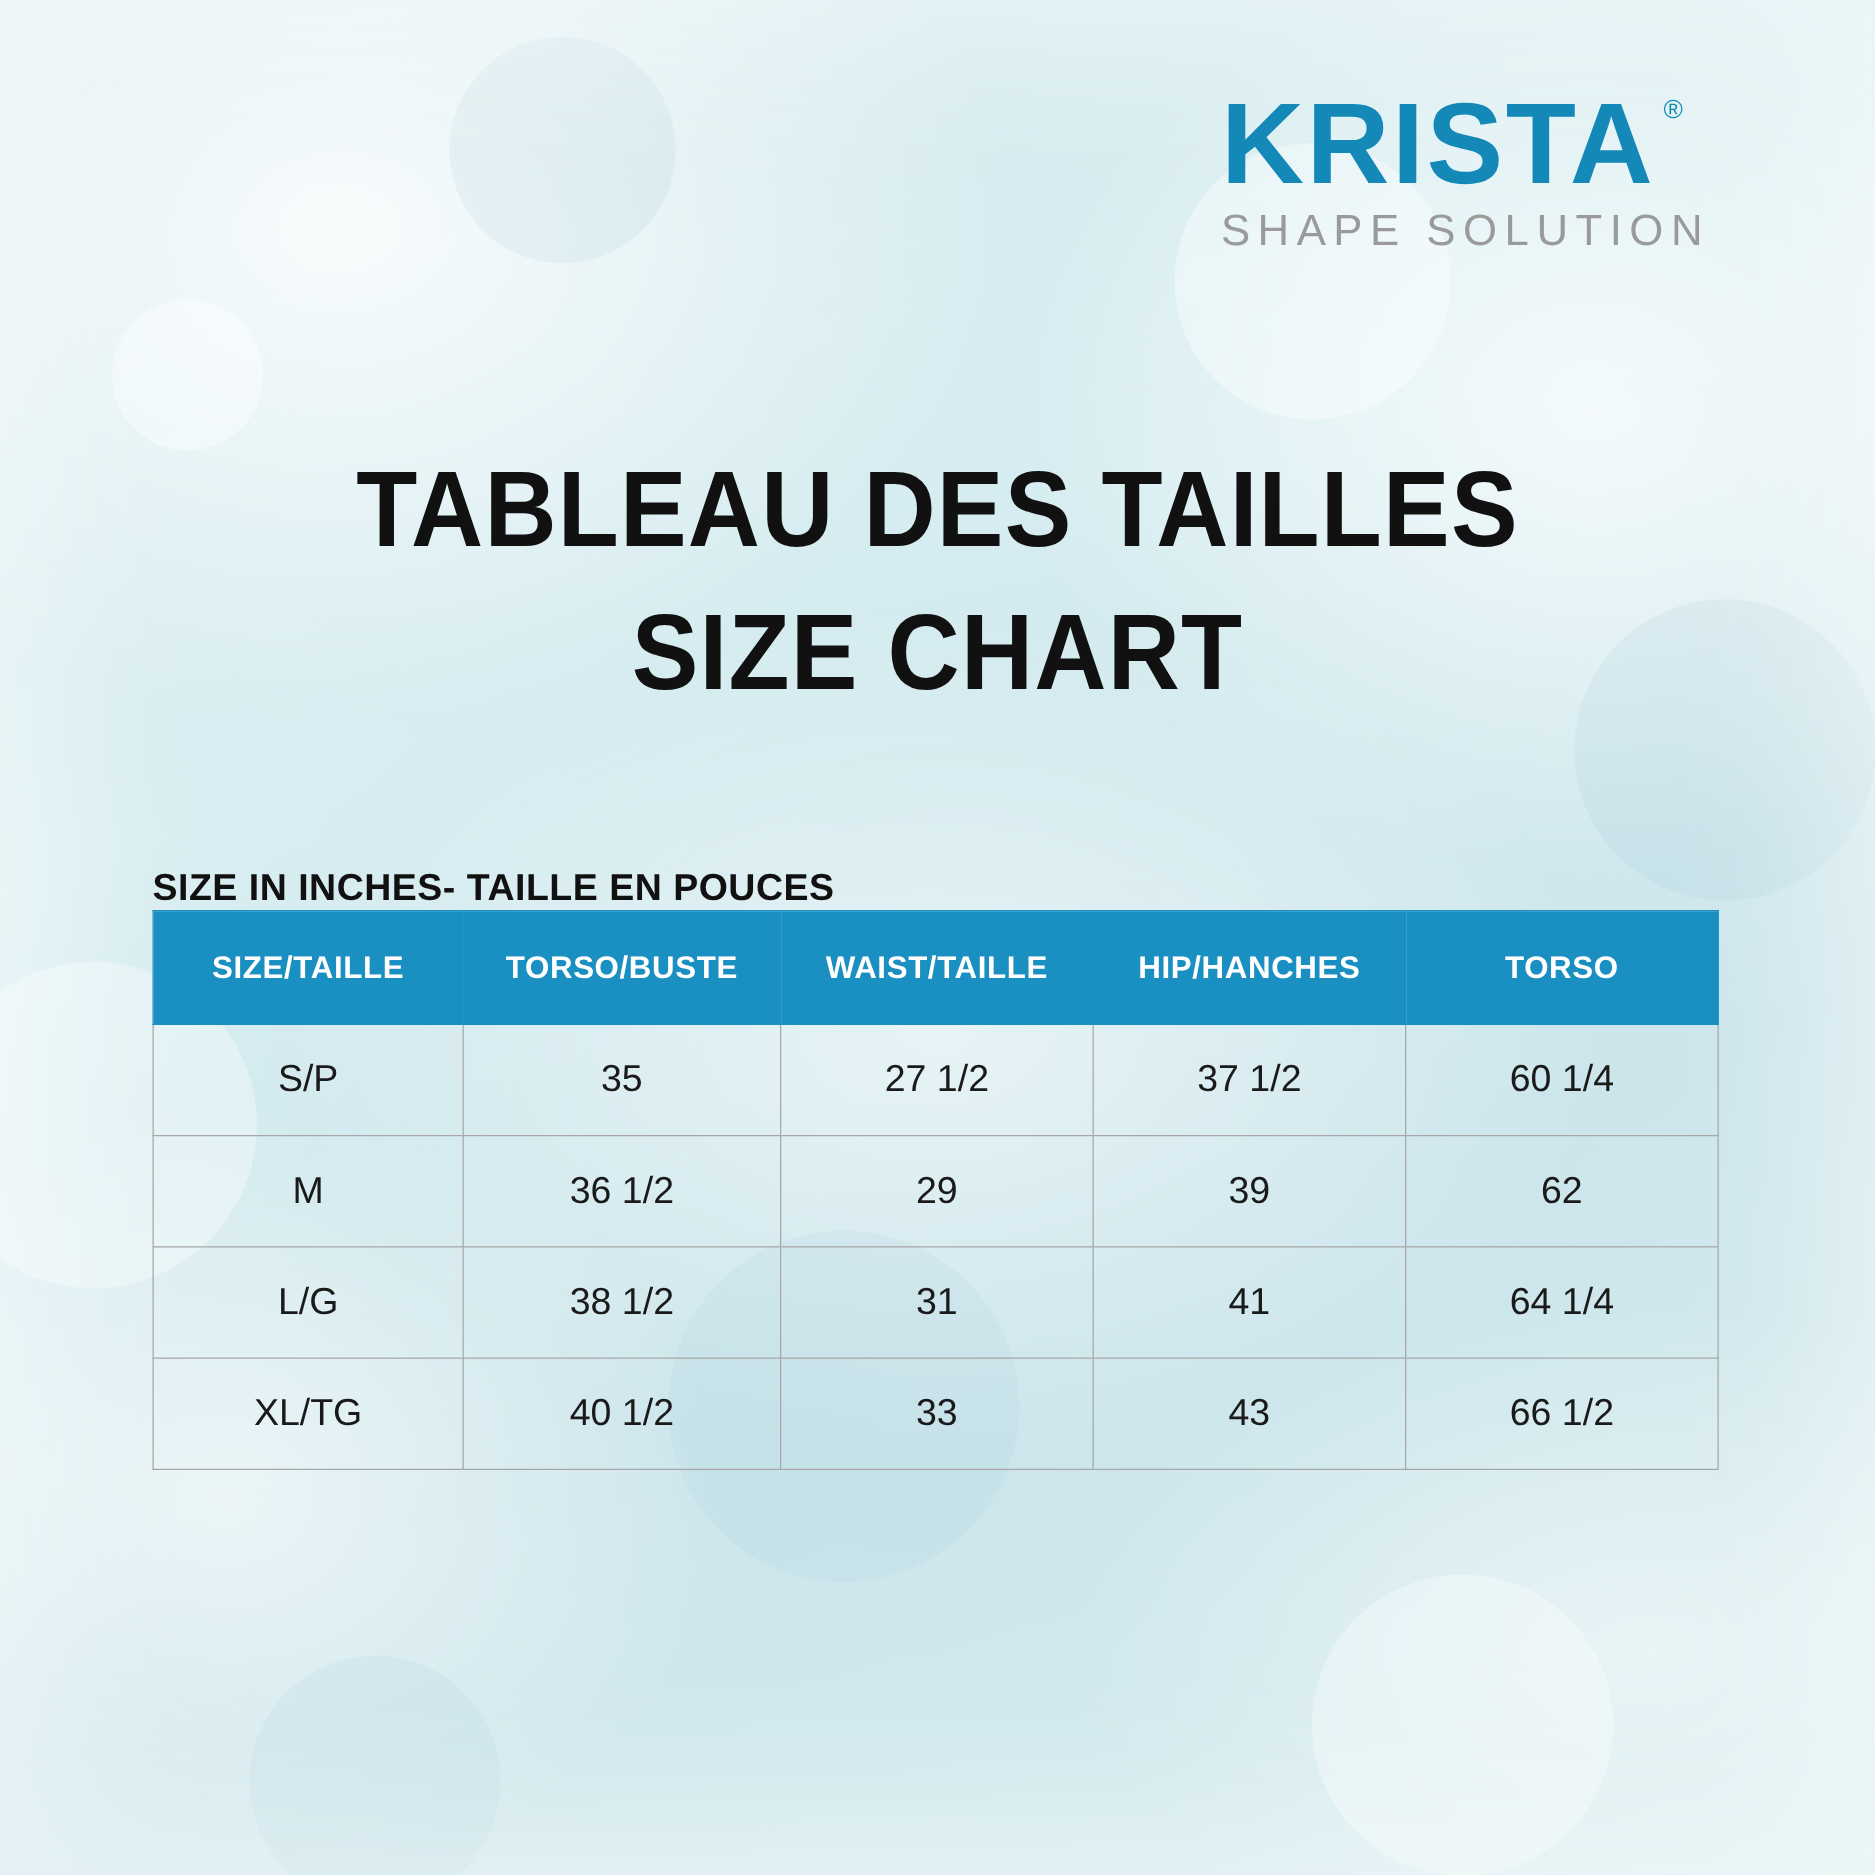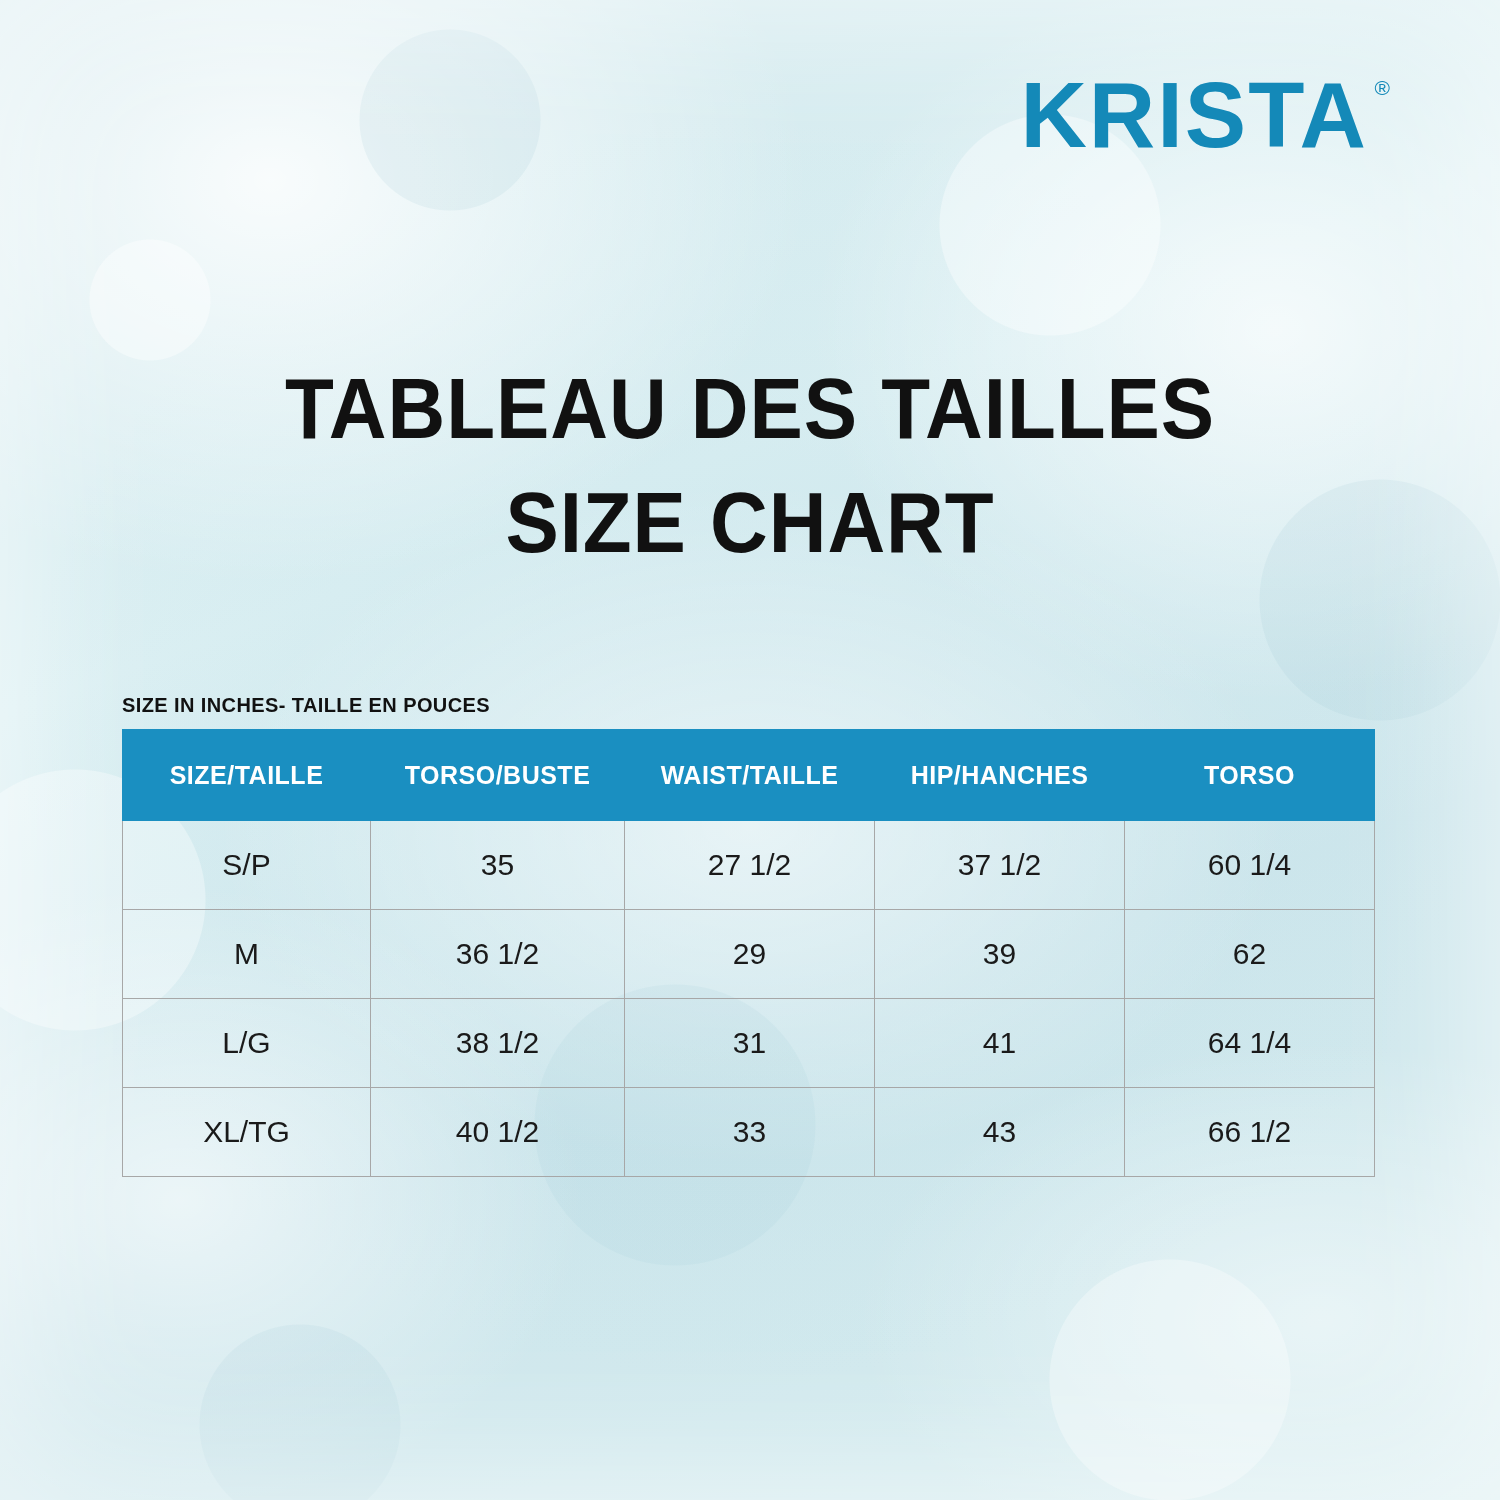--- a/index.html
+++ b/index.html
@@ -104,25 +104,25 @@
   }
 
   
   .table-wrap {
     position: absolute;
     left: 122px;
     top: 694px;
     width: 1252px;
   }
   .table-caption {
-    font-size: 20px;
+    font-size: 30px;
     font-weight: bold;
     letter-spacing: 0.4px;
     color: #111;
-    margin-bottom: 12px;
+    margin-bottom: 0;
     font-family: "Liberation Sans", sans-serif;
   }
   table.size-chart {
     border-collapse: collapse;
     width: 1252px;
     table-layout: fixed;
   }
   table.size-chart thead th {
     background: #1a8fc1;
     color: #ffffff;
@@ -157,20 +157,21 @@
 <body>
 
 <div class="page">
   <div class="texture"></div>
   <div class="edge-vignette"></div>
 
   <div class="brand">
     <div class="brand-name">
       <span>KRISTA</span><span class="brand-reg">®</span>
     </div>
+    <div class="brand-tagline">SHAPE SOLUTION</div>
   </div>
 
   <div class="titles">
     <div class="title-fr">TABLEAU DES TAILLES</div>
     <div class="title-en">SIZE CHART</div>
   </div>
 
   <div class="table-wrap">
     <div class="table-caption">SIZE IN INCHES- TAILLE EN POUCES</div>
     <table class="size-chart">

